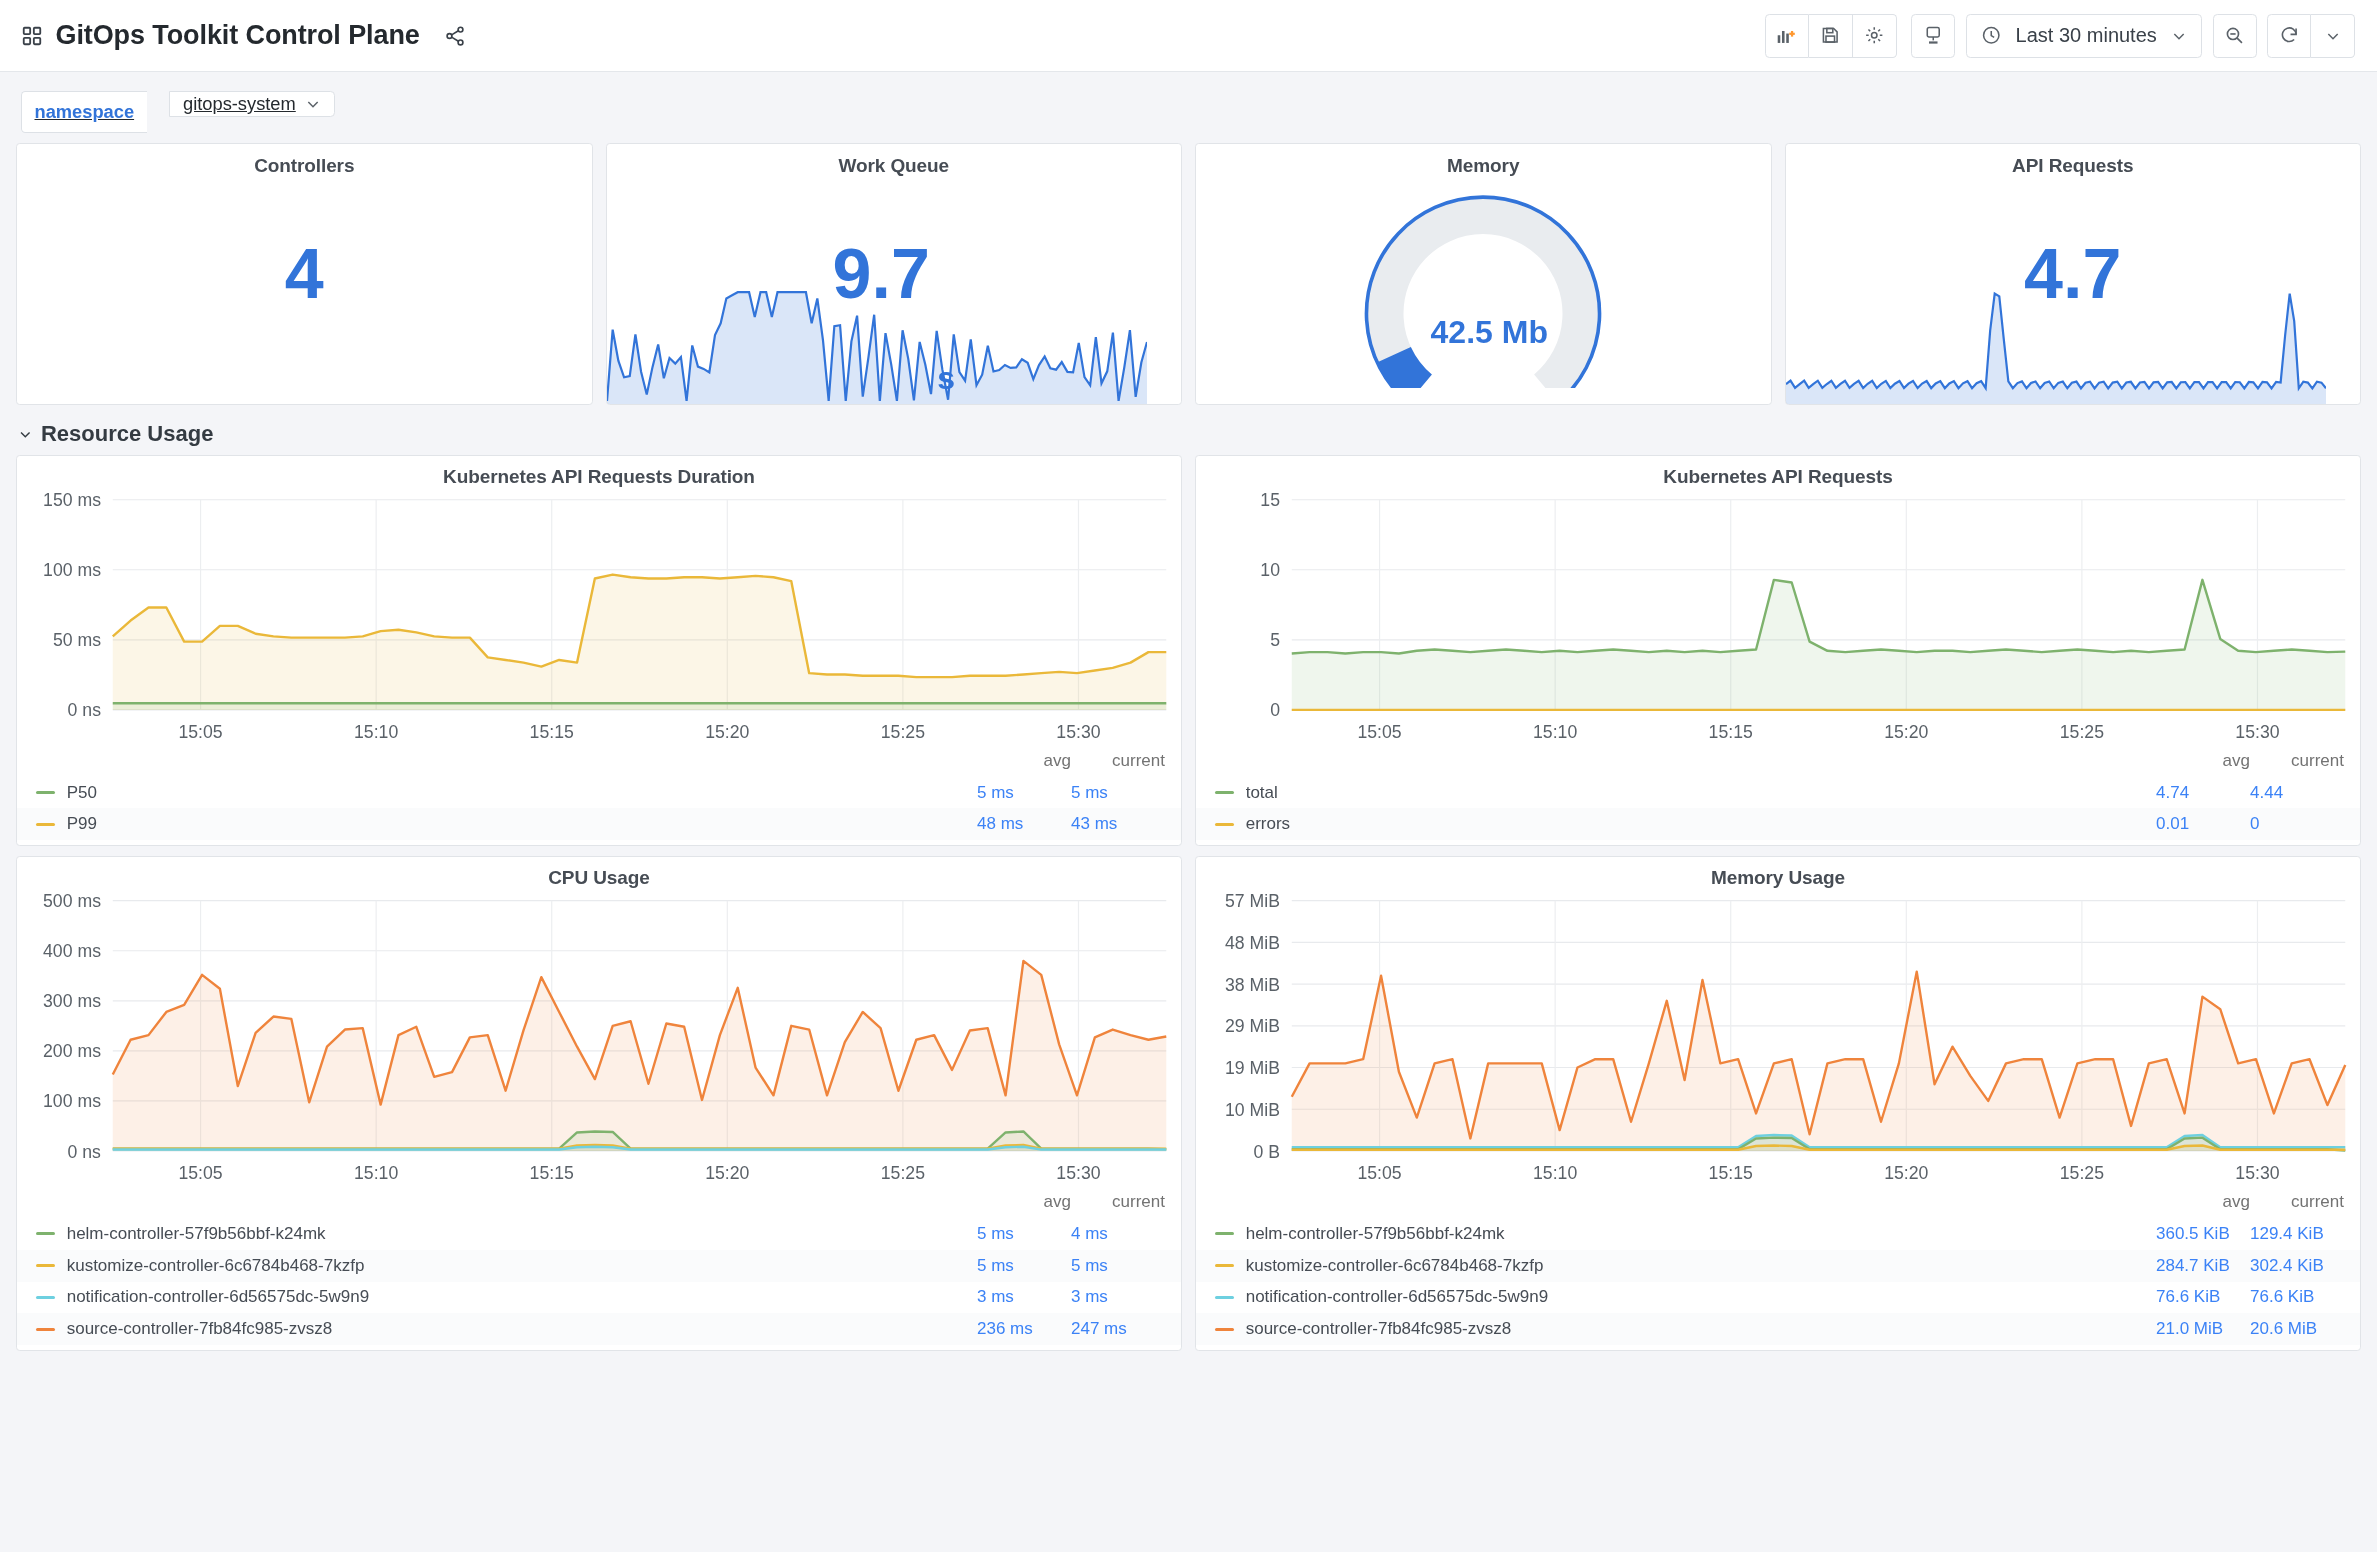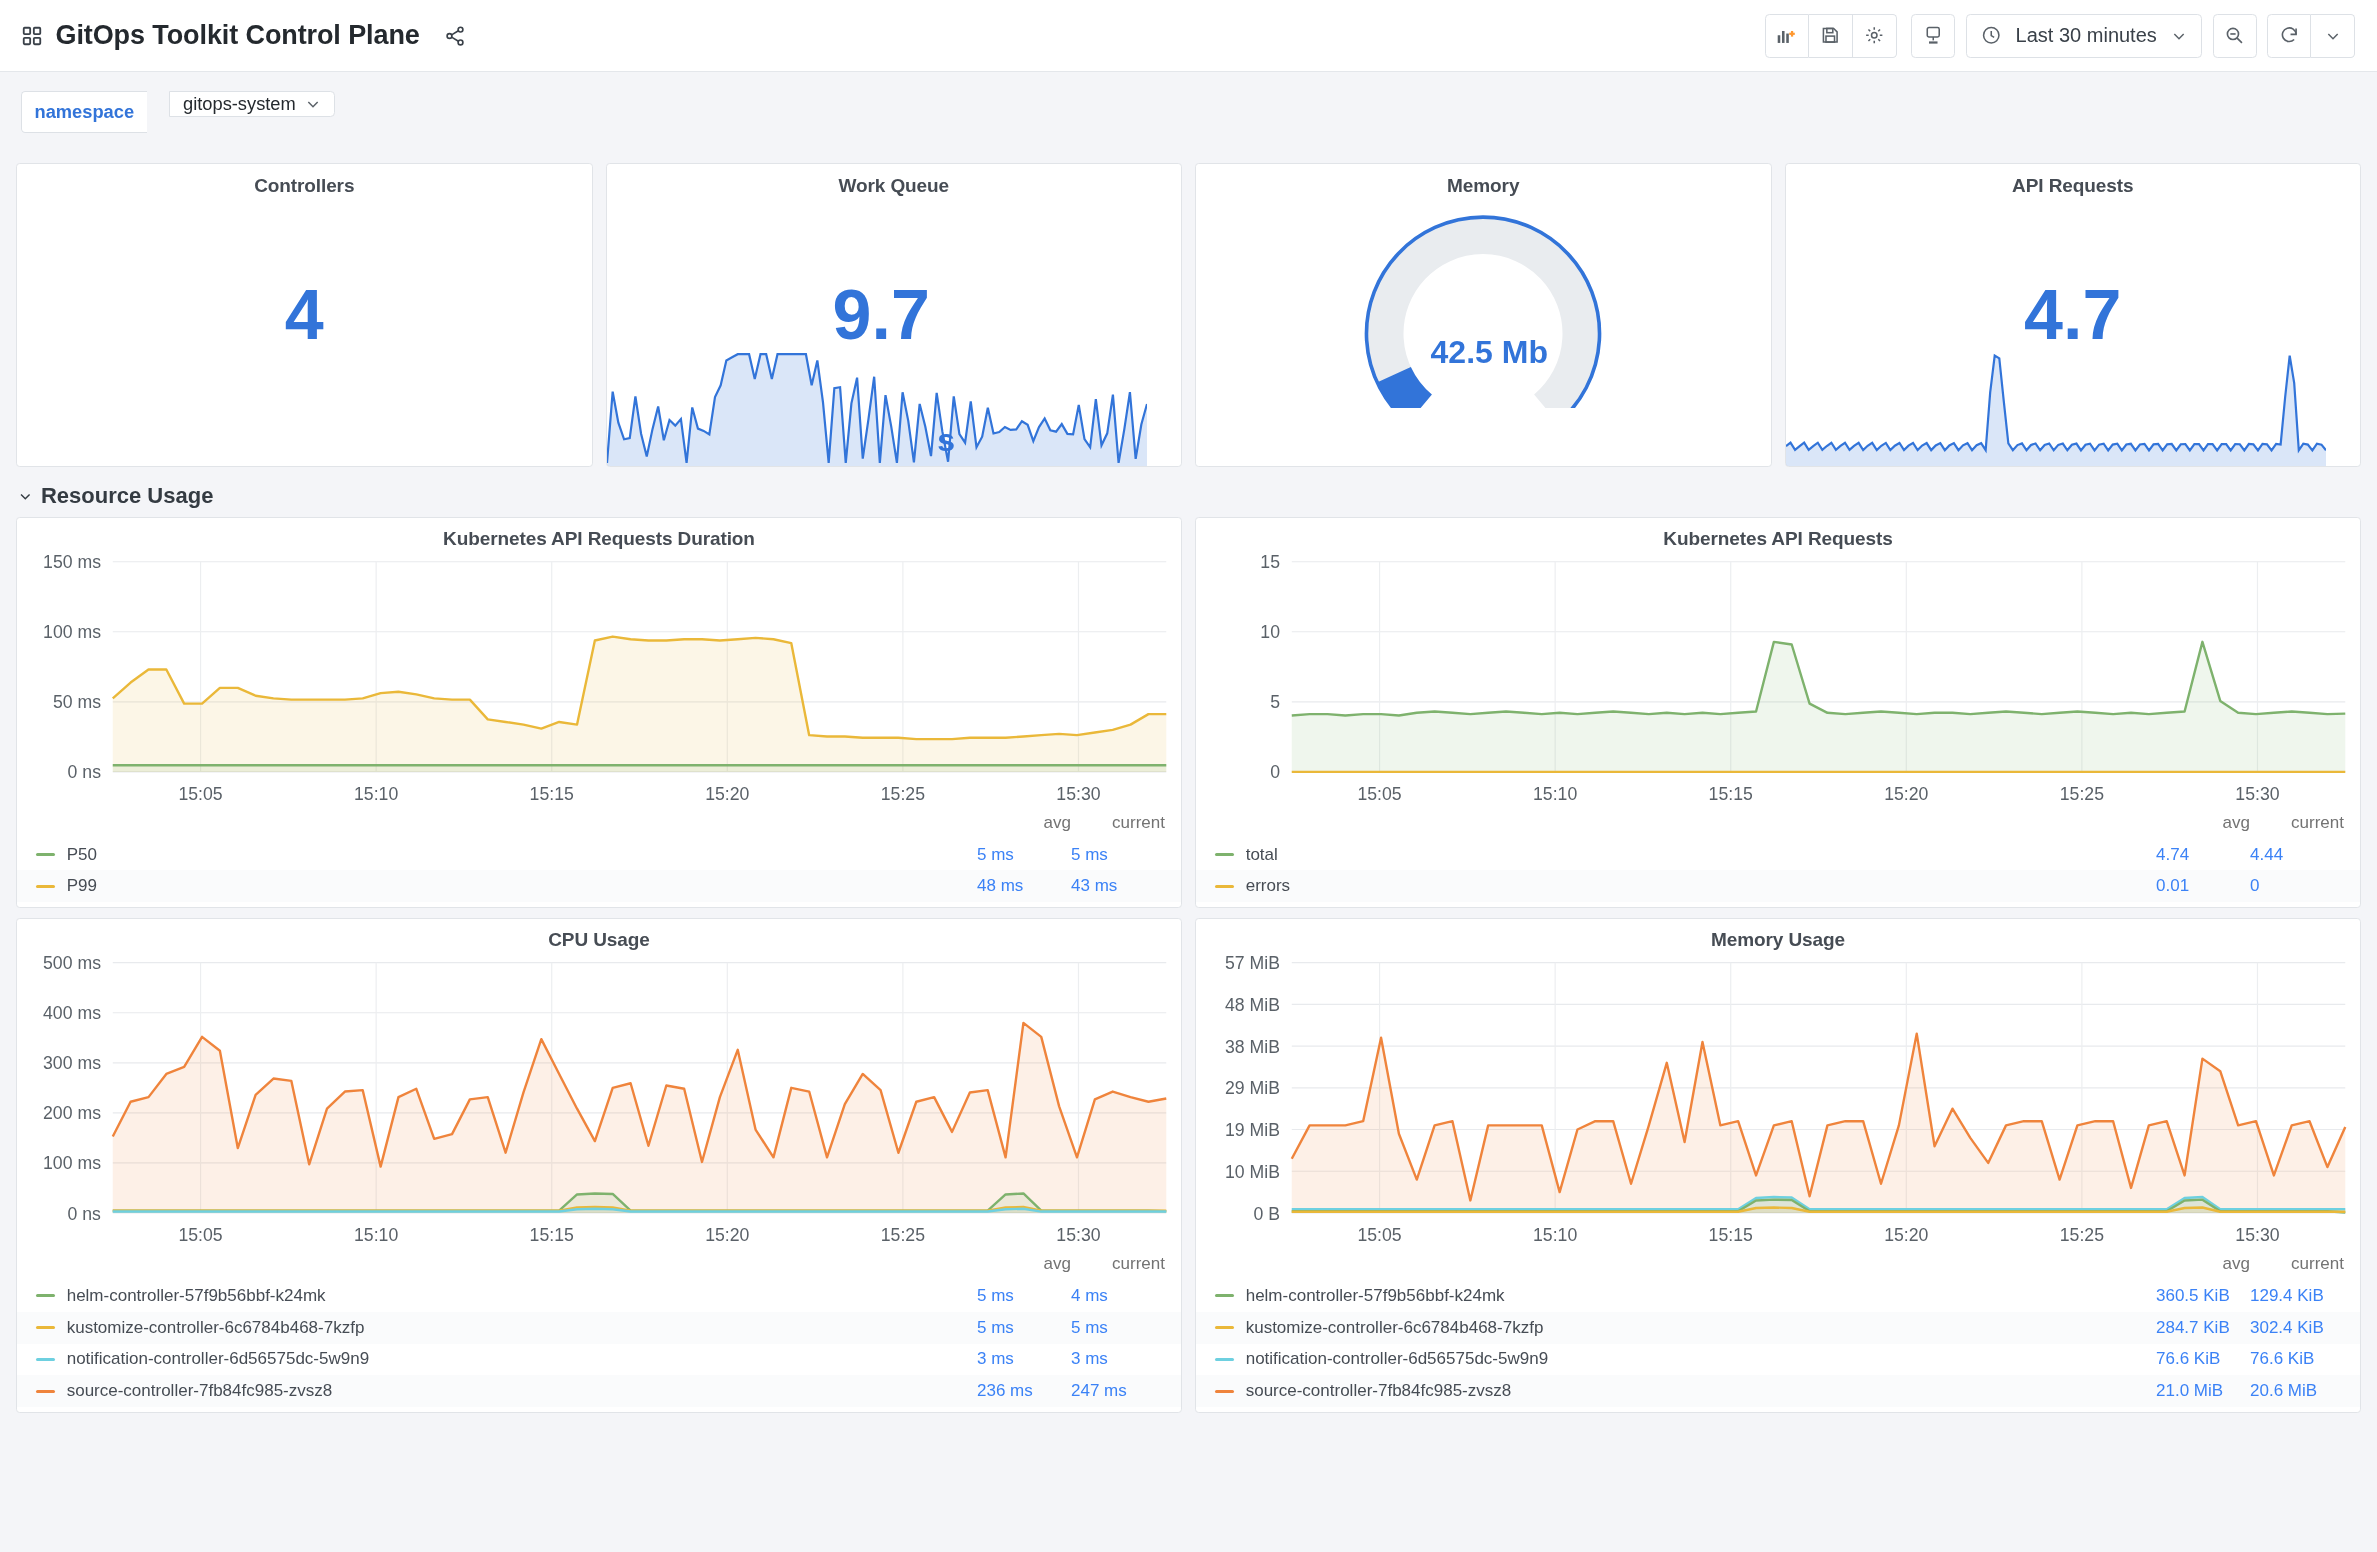--- a/index.html
+++ b/index.html
@@ -35,21 +35,21 @@
   .tb-seg .tb-btn:first-child { border-radius: 4.4px 0 0 4.4px; border-left: 0.7px solid #dde1e6; }
   .tb-seg .tb-btn:last-child { border-radius: 0 4.4px 4.4px 0; }
   .time-btn {
     height: 44px; border: 0.7px solid #dde1e6; border-radius: 4.4px; background: #fff;
     display: flex; align-items: center; gap: 14px; padding: 0 14.6px;
     font-size: 20px; color: #3a4149; font-weight: 400;
   }
   .icon-sm { width: 20.5px; height: 20.5px; display: block; }
   .chev { width: 16px; height: 16px; display: block; }
   
-  .varbar { padding: 19px 20.5px 10.3px 20.5px; display: flex; gap: 8px; }
+  .varbar { padding: 19px 20.5px 10.3px 20.5px; display: flex; gap: 8px; text-decoration: underline; }
   .var-label {
     height: 42px; display: flex; align-items: center; padding: 0 13px;
     background: #fff; border: 0.7px solid #dde1e6; border-right: none;
     border-radius: 4.4px 0 0 4.4px; color: #3274d9; font-size: 18.3px; font-weight: 600;
   }
   .var-value {
     height: 26px; display: flex; align-items: center; gap: 8.8px; padding: 0 13px;
     background: #fff; border: 0.7px solid #dde1e6; border-radius: 0 4.4px 4.4px 0;
     color: #24292e; font-size: 18.3px;
   }
@@ -57,21 +57,21 @@
   
   .row-stats { display: flex; gap: 13px; padding: 0 16px; }
   .panel {
     background: #fff; border: 0.7px solid #e1e4e8; border-radius: 3.7px;
     position: relative; overflow: hidden;
   }
   .panel-title {
     text-align: center; font-size: 19px; font-weight: 600; color: #464c54;
     padding-top: 10.3px; letter-spacing: -0.1px;
   }
-  .stat-panel { height: 304px; position: relative; margin-top: 20px; }
+  .stat-panel { height: 262px; position: relative; }
   .stat-value {
     position: absolute; inset: 0; display: flex;
     align-items: center; justify-content: center;
     font-size: 70px; font-weight: 700; color: #3274d9; line-height: 1;
   }
   .stat-value .unit { font-size: 32px; font-weight: 700; margin-left: 7.3px; align-self: flex-end; margin-bottom: 10.3px;}
   .spark { position: absolute; left: 0; right: 0; bottom: 0; }
   
   .section-row { padding: 16px 20.5px 7.3px 17.6px; display: flex; align-items: center; gap: 8.8px; }
   .section-title { font-size: 22px; font-weight: 600; color: #343b42; }

